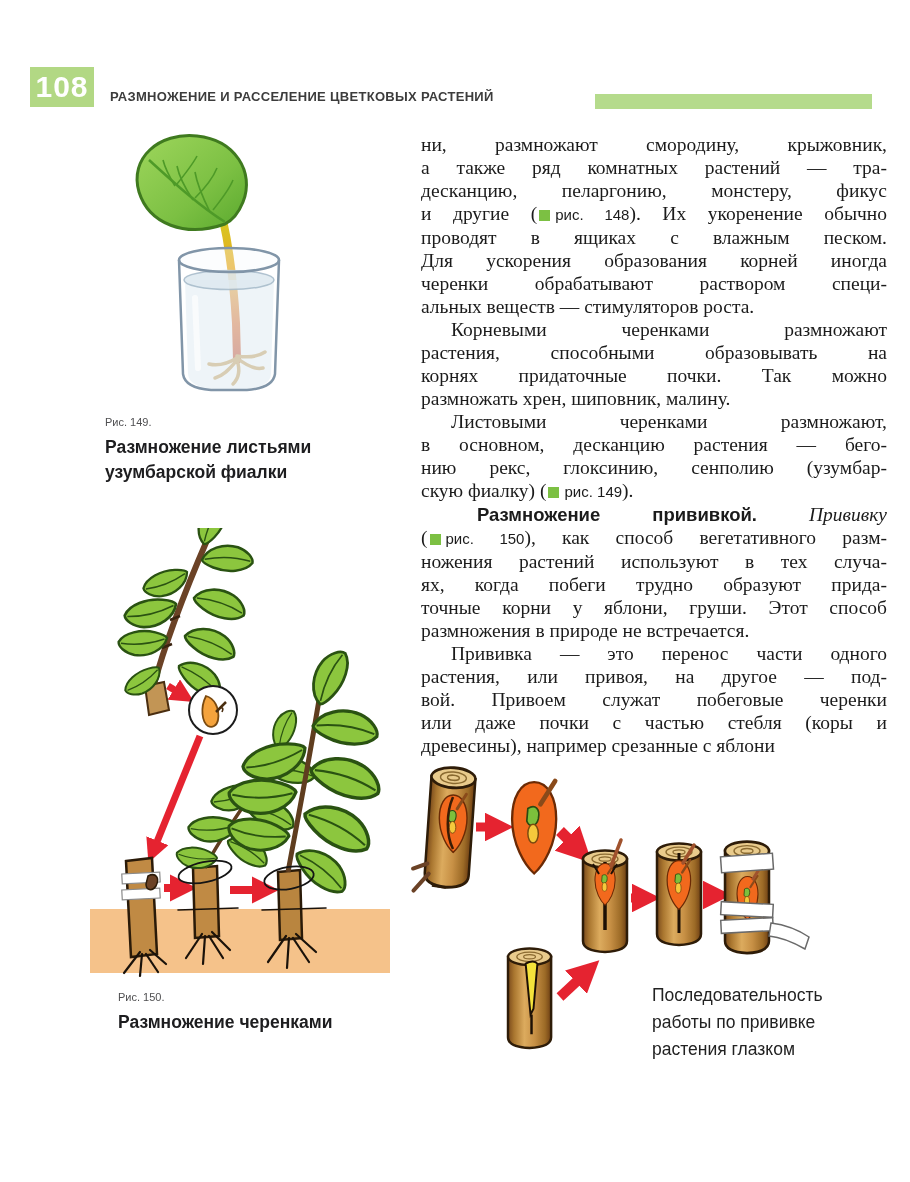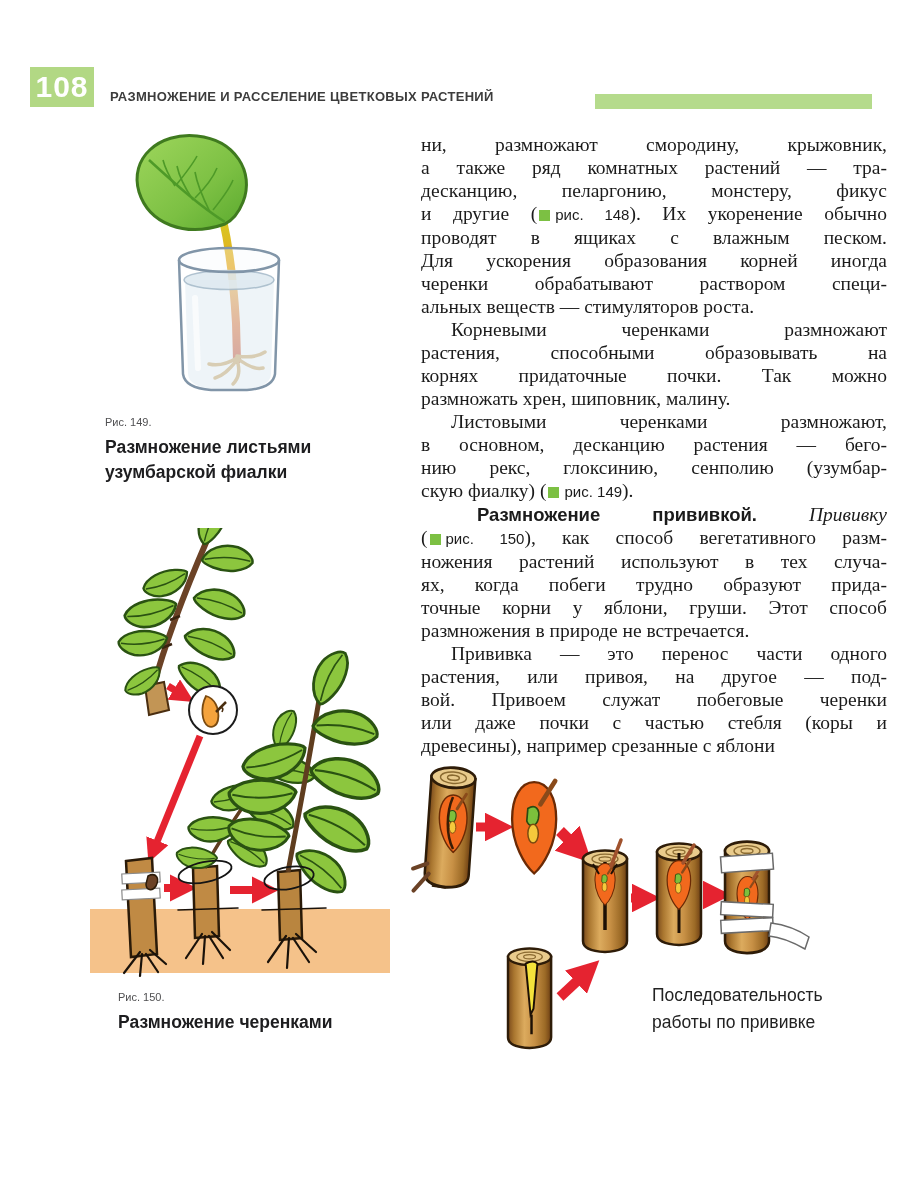--- a/index.html
+++ b/index.html
@@ -294,15 +294,16 @@
       <path d="M18,16 C23,13 28,13 30,16 L26,62 L23,68 Z" fill="#f4e33b" stroke="#1d1005" stroke-width="2"></path>
       <path d="M24,68 L24,88" stroke="#1d1005" stroke-width="2.5"></path>
     </g>
 
     <path d="M150,242 L180,214" fill="none" stroke="#e52330" stroke-width="10" marker-end="url(#ah2)"></path>
   </svg>
 
   <div class="diag-cap">
     <div>Последовательность</div>
     <div>работы по прививке</div>
+    <div>растения глазком</div>
   </div>
 
 </div>
 
 </body></html>

